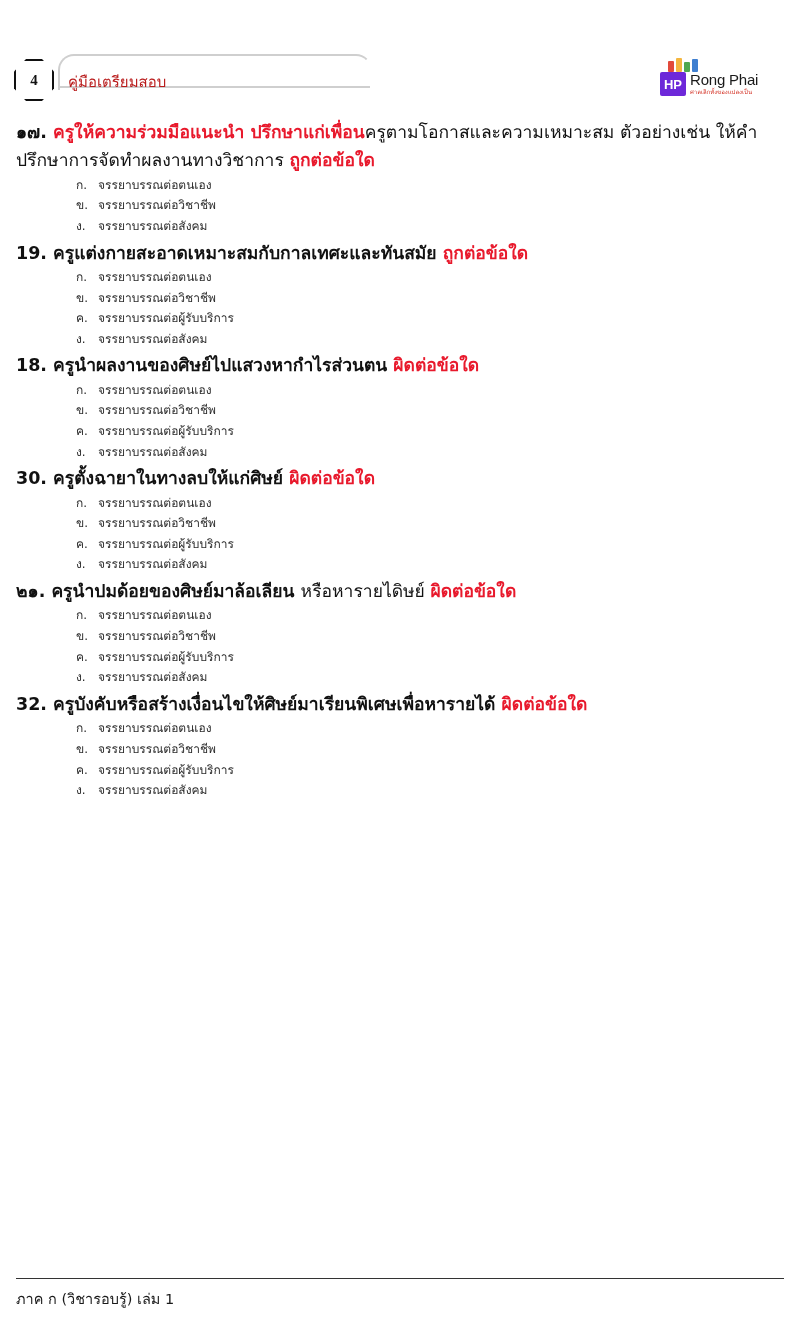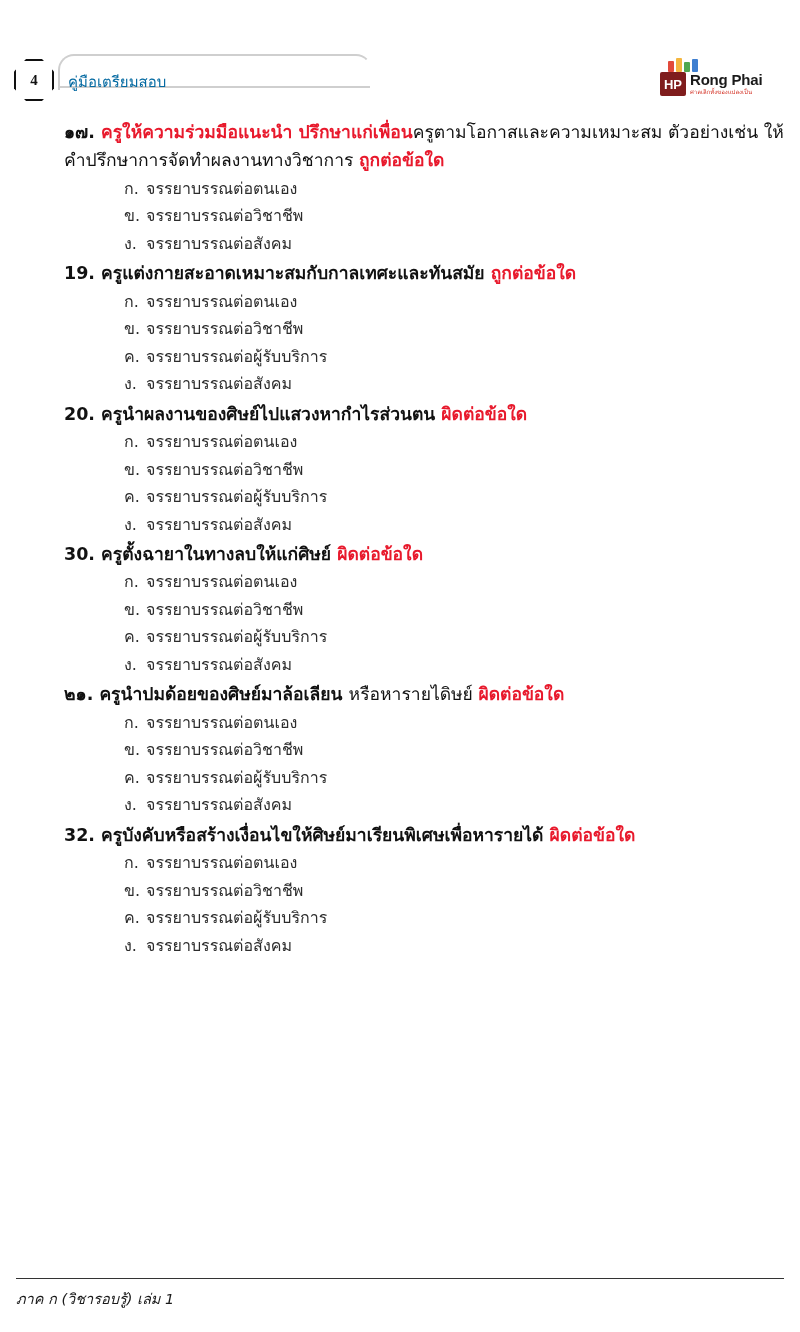--- a/index.html
+++ b/index.html
@@ -55,21 +55,21 @@
     font-weight: bold;
     color: #111;
     font-family: "Liberation Serif", serif;
   }
 
   .header-title {
     position: absolute;
     left: 68px;
     top: 30px;
     font-size: 15px;
-    color: #0369a1;
+    color: #b91c1c;
   }
 
   .header-curve {
     position: absolute;
     left: 58px;
     top: 14px;
     width: 310px;
     height: 34px;
     border: 2px solid #cfcfcf;
     border-bottom: none;
@@ -113,36 +113,36 @@
   .logo .lamp span:nth-child(2){ left:8px; height: 14px; background: #f4b63f; }
   .logo .lamp span:nth-child(3){ left:16px; height: 10px; background: #4fa84f; }
   .logo .lamp span:nth-child(4){ left:24px; height: 13px; background: #3f7fd0; }
 
   .logo .hp {
     position: absolute;
     left: 4px;
     top: 16px;
     width: 26px;
     height: 24px;
-    background: #7f1d1d;
+    background: #6d28d9;
     color: #fff;
     font-size: 13px;
     font-weight: bold;
     display: flex;
     align-items: center;
     justify-content: center;
     border-radius: 2px;
     font-family: "Liberation Sans", sans-serif;
   }
   .logo .brand {
     position: absolute;
     left: 34px;
     top: 15px;
     font-size: 15px;
-    font-weight: bold;
+    font-weight: normal;
     color: #1a1a1a;
     font-family: "Liberation Sans", sans-serif;
     letter-spacing: -0.2px;
   }
   .logo .brand-sub {
     position: absolute;
     left: 34px;
     top: 31px;
     font-size: 6px;
     color: #d22b1e;
@@ -152,21 +152,20 @@
   
   .content {
     position: absolute;
     top: 118px;
     left: 16px;
     width: 772px;
   }
 
   .question {
     margin-bottom: 2px;
-    margin-left: 48px;
   }
   .q-stem {
     font-size: 17.5px;
     line-height: 1.62;
     color: #111;
     font-weight: bold;
     text-indent: 0;
   }
   .q-stem .num {
     font-weight: bold;
@@ -178,37 +177,36 @@
   .q-stem .red {
     color: #e8192c;
     font-weight: bold;
   }
   .choices {
     margin: 0;
     padding: 0;
     list-style: none;
   }
   .choice {
-    font-size: 16px;
+    font-size: 12px;
     line-height: 1.72;
     color: #2c2c2c;
     padding-left: 60px;
   }
   .choice .ch-label {
     display: inline-block;
     min-width: 22px;
   }
 
   
   .footer {
     position: absolute;
     left: 16px;
     bottom: 22px;
     width: 768px;
-    font-style: italic;
   }
   .footer-rule {
     width: 768px;
     height: 1px;
     background: #333;
     margin-bottom: 8px;
   }
   .footer-text {
     font-size: 14.5px;
     color: #1a1a1a;
@@ -252,21 +250,21 @@
       <div class="question">
         <div class="q-stem"><span class="num">19.</span> <span class="">ครูแต่งกายสะอาดเหมาะสมกับกาลเทศะและทันสมัย </span><span class="red">ถูกต่อข้อใด</span></div>
         <ul class="choices">
           <li class="choice"><span class="ch-label">ก.</span><span>จรรยาบรรณต่อตนเอง</span></li>
           <li class="choice"><span class="ch-label">ข.</span><span>จรรยาบรรณต่อวิชาชีพ</span></li>
           <li class="choice"><span class="ch-label">ค.</span><span>จรรยาบรรณต่อผู้รับบริการ</span></li>
           <li class="choice"><span class="ch-label">ง.</span><span>จรรยาบรรณต่อสังคม</span></li>
         </ul>
       </div>
       <div class="question">
-        <div class="q-stem"><span class="num">20.</span> <span class="">ครูนำผลงานของศิษย์ไปแสวงหากำไรส่วนตน </span><span class="red">ผิดต่อข้อใด</span></div>
+        <div class="q-stem"><span class="num">18.</span> <span class="">ครูนำผลงานของศิษย์ไปแสวงหากำไรส่วนตน </span><span class="red">ผิดต่อข้อใด</span></div>
         <ul class="choices">
           <li class="choice"><span class="ch-label">ก.</span><span>จรรยาบรรณต่อตนเอง</span></li>
           <li class="choice"><span class="ch-label">ข.</span><span>จรรยาบรรณต่อวิชาชีพ</span></li>
           <li class="choice"><span class="ch-label">ค.</span><span>จรรยาบรรณต่อผู้รับบริการ</span></li>
           <li class="choice"><span class="ch-label">ง.</span><span>จรรยาบรรณต่อสังคม</span></li>
         </ul>
       </div>
       <div class="question">
         <div class="q-stem"><span class="num">30.</span> <span class="">ครูตั้งฉายาในทางลบให้แก่ศิษย์ </span><span class="red">ผิดต่อข้อใด</span></div>
         <ul class="choices">

